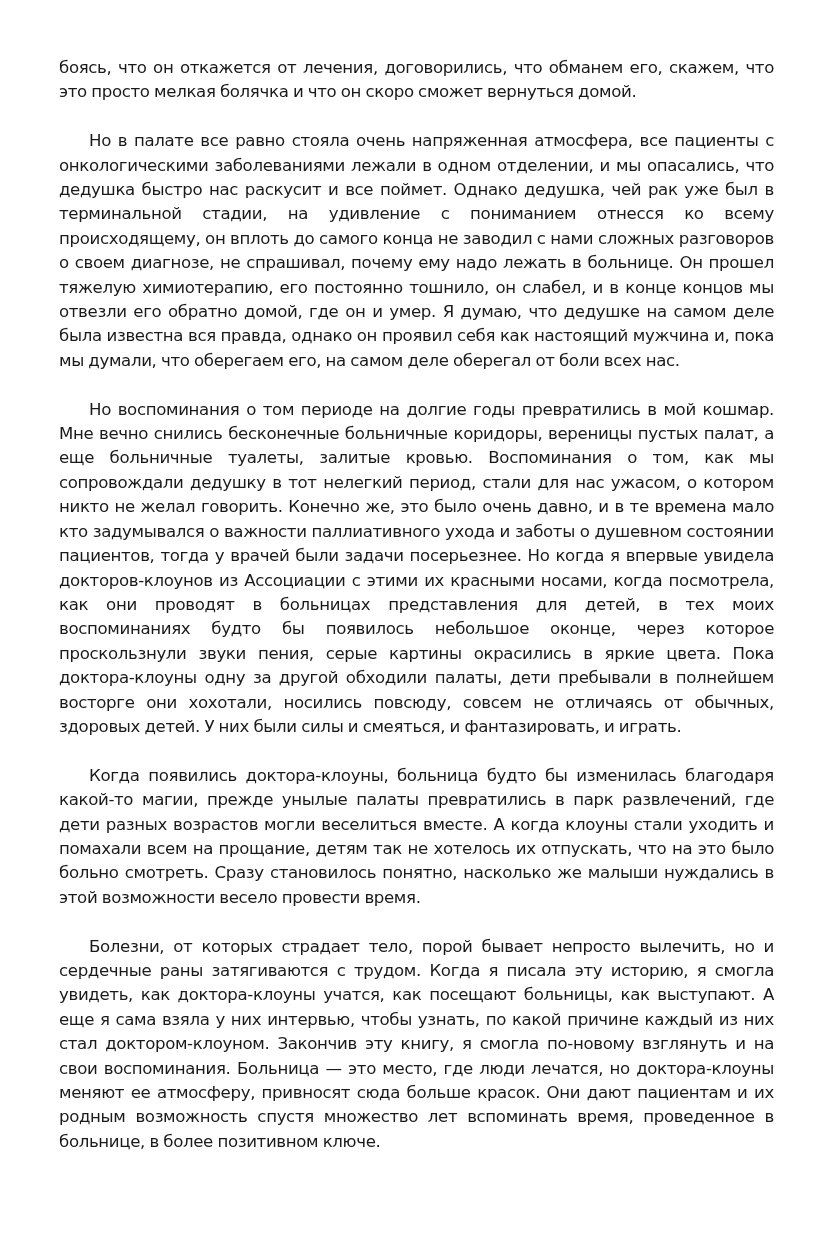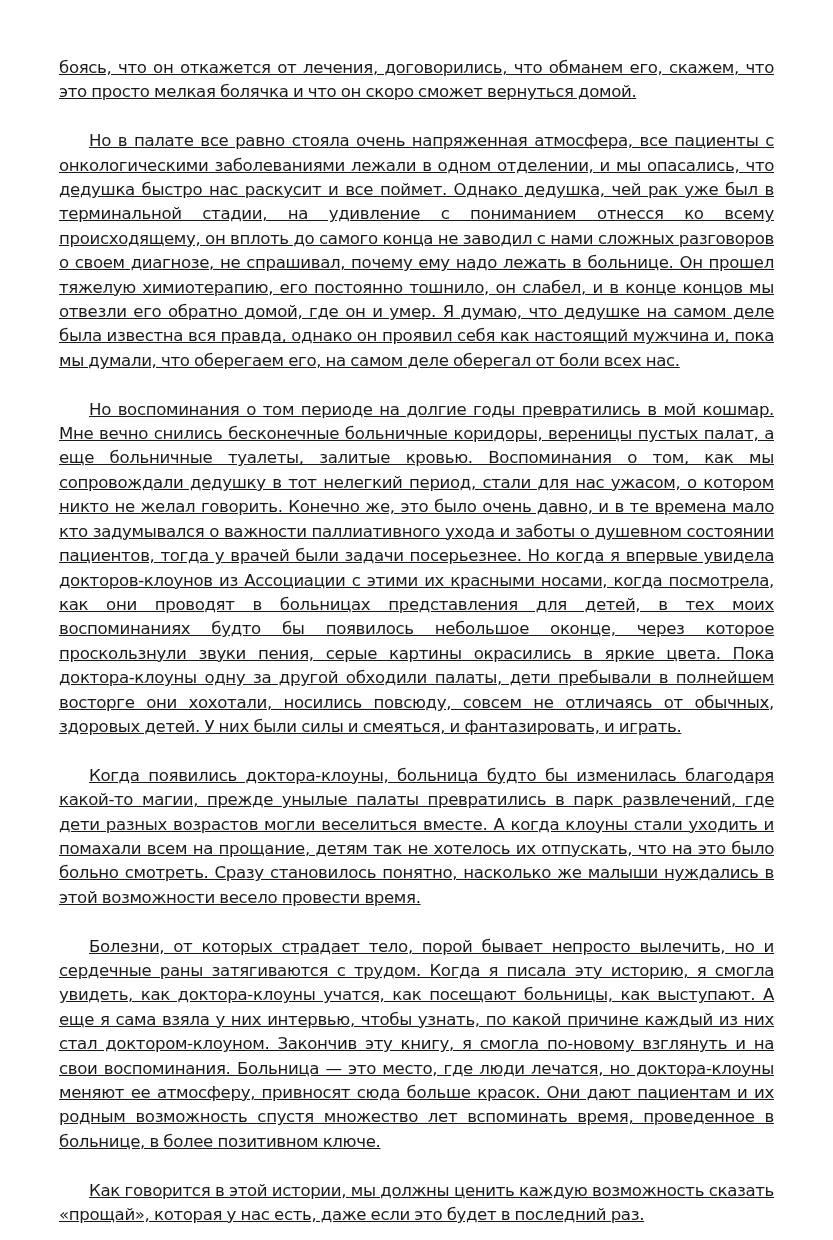--- a/index.html
+++ b/index.html
@@ -22,32 +22,30 @@
     font-size: 16.6px;
     line-height: 24.4px;
     color: #1a1a1a;
     text-align: justify;
     letter-spacing: -0.35px;
     word-spacing: -0.5px;
   }
   .para {
     margin: 0 0 24.4px 0;
     text-indent: 0;
-    text-decoration: underline;
   }
   .para.indent {
     text-indent: 30px;
   }
   .para:last-child {
     margin-bottom: 0;
   }
 </style>
 </head>
 <body>
 
 <div class="page">
   <p class="para">боясь, что он откажется от лечения, договорились, что обманем его, скажем, что это просто мелкая болячка и что он скоро сможет вернуться домой.</p>
   <p class="para indent">Но в палате все равно стояла очень напряженная атмосфера, все пациенты с онкологическими заболеваниями лежали в одном отделении, и мы опасались, что дедушка быстро нас раскусит и все поймет. Однако дедушка, чей рак уже был в терминальной стадии, на удивление с пониманием отнесся ко всему происходящему, он вплоть до самого конца не заводил с нами сложных разговоров о своем диагнозе, не спрашивал, почему ему надо лежать в больнице. Он прошел тяжелую химиотерапию, его постоянно тошнило, он слабел, и в конце концов мы отвезли его обратно домой, где он и умер. Я думаю, что дедушке на самом деле была известна вся правда, однако он проявил себя как настоящий мужчина и, пока мы думали, что оберегаем его, на самом деле оберегал от боли всех нас.</p>
   <p class="para indent">Но воспоминания о том периоде на долгие годы превратились в мой кошмар. Мне вечно снились бесконечные больничные коридоры, вереницы пустых палат, а еще больничные туалеты, залитые кровью. Воспоминания о том, как мы сопровождали дедушку в тот нелегкий период, стали для нас ужасом, о котором никто не желал говорить. Конечно же, это было очень давно, и в те времена мало кто задумывался о важности паллиативного ухода и заботы о душевном состоянии пациентов, тогда у врачей были задачи посерьезнее. Но когда я впервые увидела докторов-клоунов из Ассоциации с этими их красными носами, когда посмотрела, как они проводят в больницах представления для детей, в тех моих воспоминаниях будто бы появилось небольшое оконце, через которое проскользнули звуки пения, серые картины окрасились в яркие цвета. Пока доктора-клоуны одну за другой обходили палаты, дети пребывали в полнейшем восторге они хохотали, носились повсюду, совсем не отличаясь от обычных, здоровых детей. У них были силы и смеяться, и фантазировать, и играть.</p>
   <p class="para indent">Когда появились доктора-клоуны, больница будто бы изменилась благодаря какой-то магии, прежде унылые палаты превратились в парк развлечений, где дети разных возрастов могли веселиться вместе. А когда клоуны стали уходить и помахали всем на прощание, детям так не хотелось их отпускать, что на это было больно смотреть. Сразу становилось понятно, насколько же малыши нуждались в этой возможности весело провести время.</p>
   <p class="para indent">Болезни, от которых страдает тело, порой бывает непросто вылечить, но и сердечные раны затягиваются с трудом. Когда я писала эту историю, я смогла увидеть, как доктора-клоуны учатся, как посещают больницы, как выступают. А еще я сама взяла у них интервью, чтобы узнать, по какой причине каждый из них стал доктором-клоуном. Закончив эту книгу, я смогла по-новому взглянуть и на свои воспоминания. Больница — это место, где люди лечатся, но доктора-клоуны меняют ее атмосферу, привносят сюда больше красок. Они дают пациентам и их родным возможность спустя множество лет вспоминать время, проведенное в больнице, в более позитивном ключе.</p>
-  <p class="para indent">Как говорится в этой истории, мы должны ценить каждую возможность сказать «прощай», которая у нас есть, даже если это будет в последний раз.</p>
 </div>
 
 </body></html>

